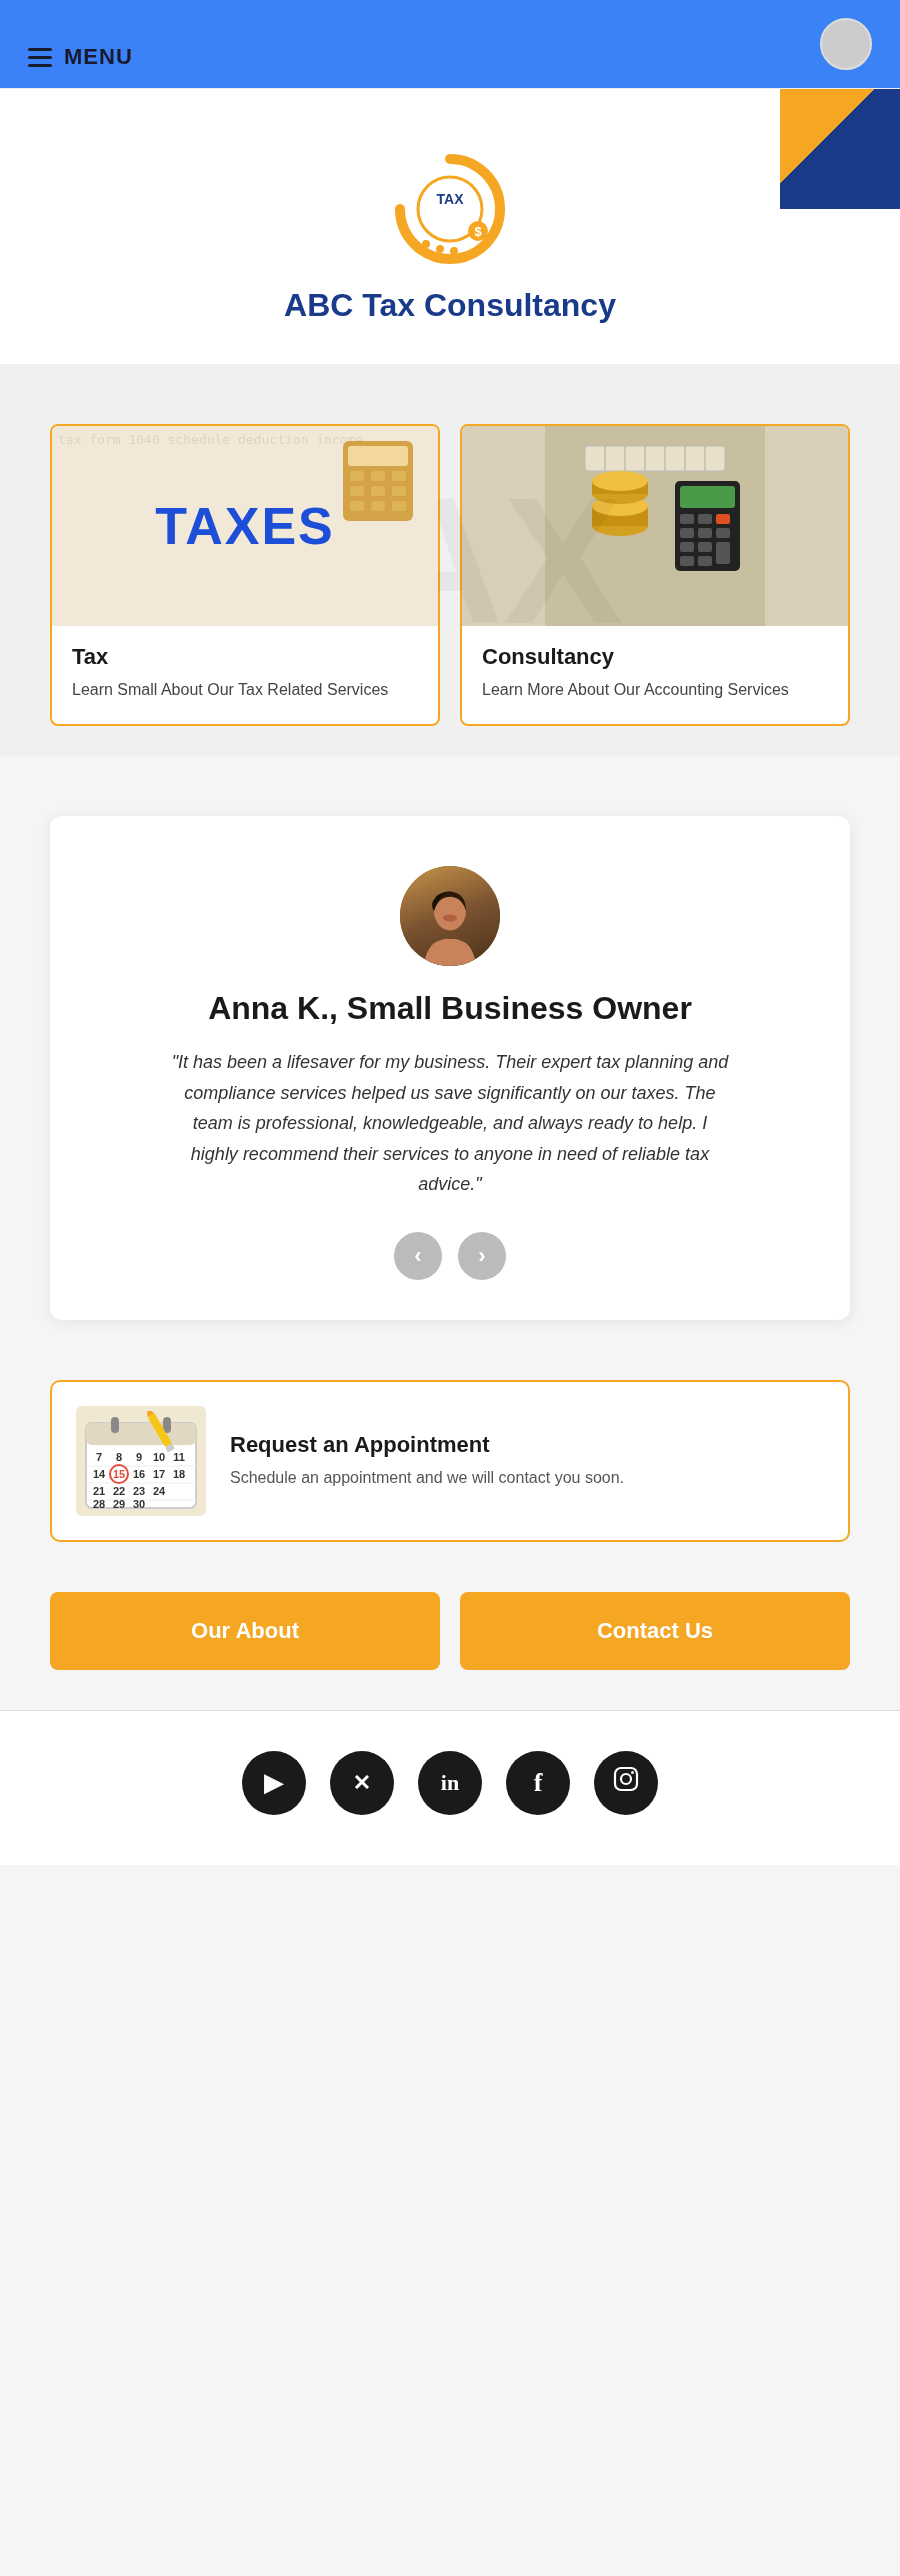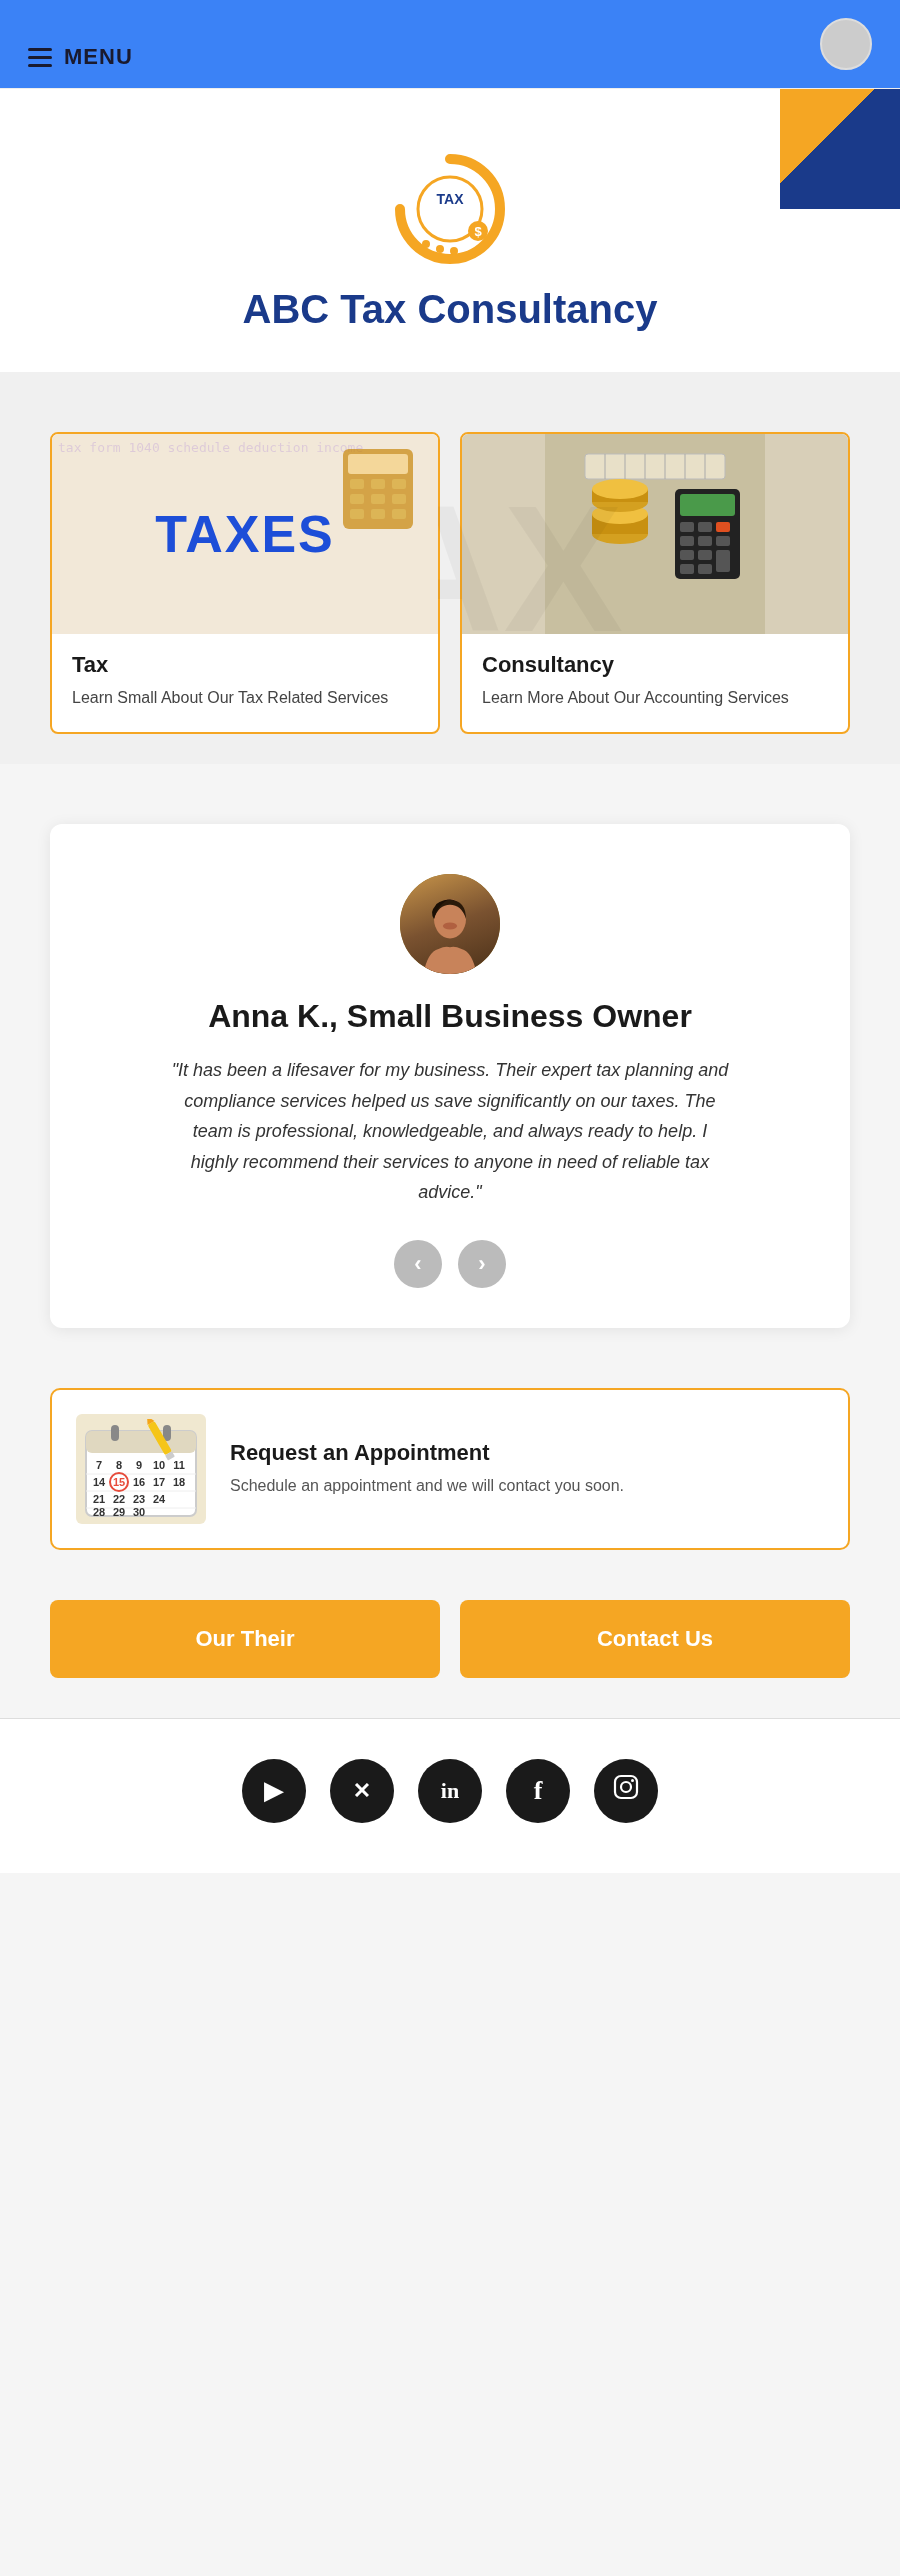--- a/index.html
+++ b/index.html
@@ -86,21 +86,21 @@
       display: flex;
       flex-direction: column;
       align-items: center;
       gap: 18px;
     }
     .logo-svg {
       width: 120px;
       height: 120px;
     }
     .brand-title {
-      font-size: 40px;
+      font-size: 32px;
       font-weight: 800;
       color: #1a3a8a;
     }
 
     
     .watermark-bg {
       background: #f0f0f0;
       position: relative;
       padding: 60px 0 30px;
       overflow: hidden;
@@ -336,21 +336,21 @@
       position: absolute;
       top: 0; left: 0; right: 0; bottom: 0;
       display: flex;
       flex-wrap: wrap;
       align-content: flex-start;
       gap: 2px;
       padding: 6px;
       opacity: 0.15;
       font-size: 13px;
       font-family: monospace;
-      color: #6d28d9;
+      color: #4d7c0f;
       overflow: hidden;
     }
   </style>
 </head>
 <body>
 
 <header class="header">
   <button class="menu-btn">
     <span class="hamburger-icon">
       <span></span>
@@ -548,21 +548,21 @@
 
     <div class="appointment-content">
       <div class="appointment-title">Request an Appointment</div>
       <div class="appointment-desc">Schedule an appointment and we will contact you soon.</div>
     </div>
 
   </div>
 </section>
 
 <div class="cta-buttons">
-  <button class="cta-btn">Our Their</button>
+  <button class="cta-btn">Our About</button>
   <button class="cta-btn">Contact Us</button>
 </div>
 
 <footer class="footer">
   <div class="social-icons">
     <button class="social-icon-btn">
       <span>▶</span>
     </button>
     <button class="social-icon-btn">
       <span style="font-weight:900;font-size:22px;">✕</span>

